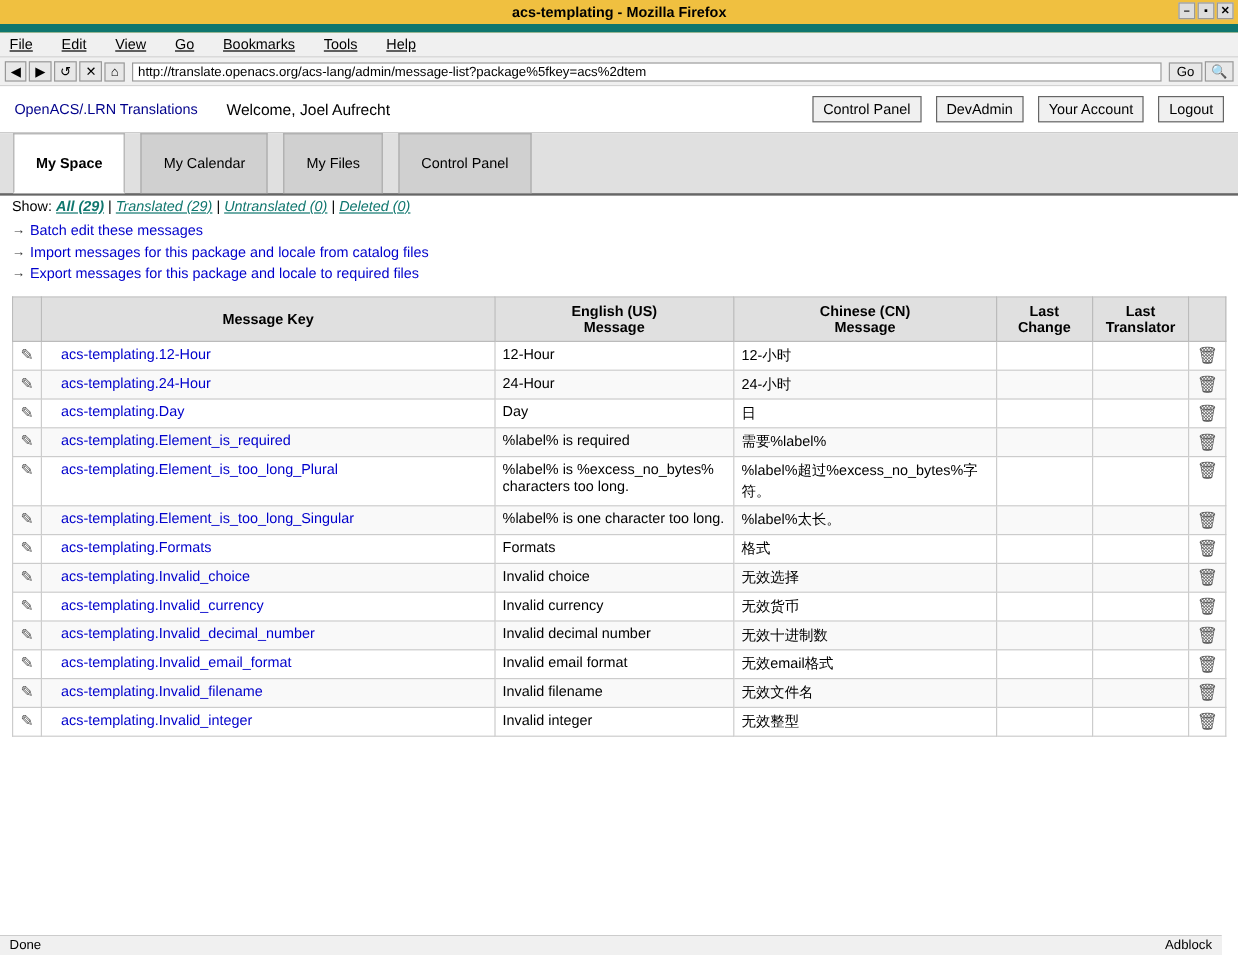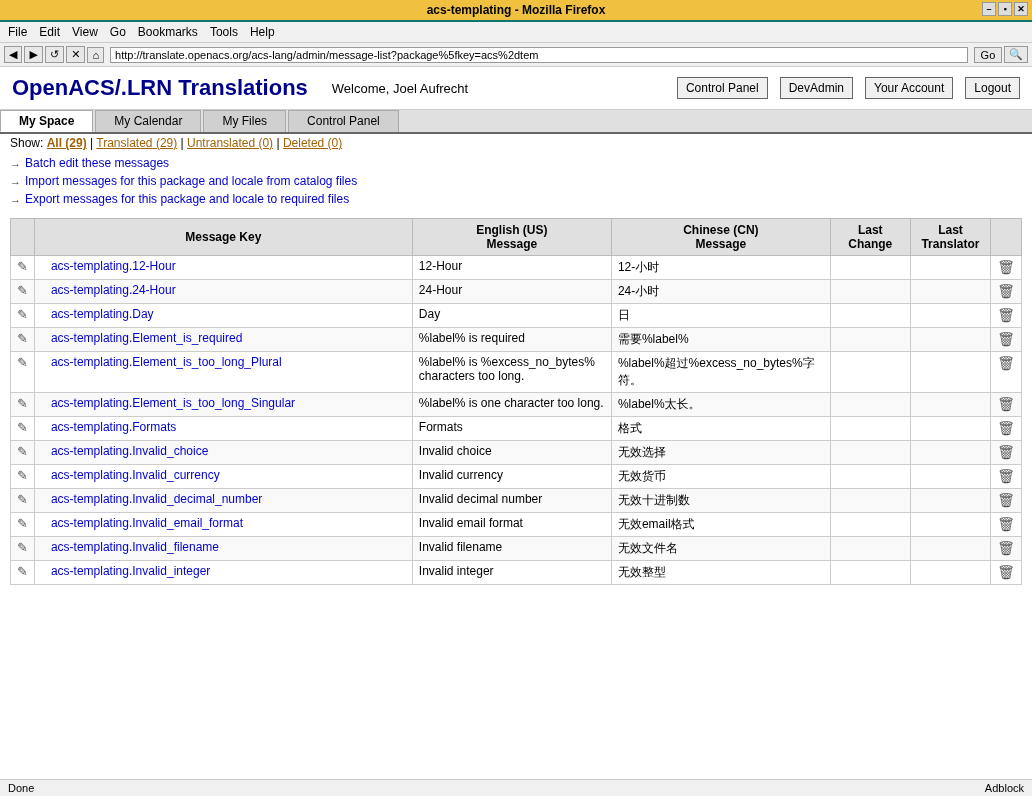--- a/index.html
+++ b/index.html
@@ -5,45 +5,46 @@
     * { margin: 0; padding: 0; box-sizing: border-box; }
     body { font-family: Arial, sans-serif; font-size: 13px; background: #fff; overflow: hidden; }
 
     
     .title-bar {
       background: #f0c040;
       text-align: center;
       padding: 3px 0;
       font-size: 12px;
       font-weight: bold;
-      border-bottom: 2px solid #0f766e;
+      border-bottom: 7px solid #0f766e;
       position: relative;
     }
     .title-bar-controls {
       position: absolute;
       right: 4px;
       top: 2px;
       display: flex;
       gap: 2px;
     }
     .title-btn {
       width: 14px; height: 14px;
       background: #ddd;
       border: 1px solid #999;
       font-size: 9px;
       display: flex; align-items: center; justify-content: center;
       cursor: pointer;
     }
     .menu-bar {
       background: #f0f0f0;
       display: flex;
-      gap: 12px;
+      gap: 24px;
       padding: 3px 8px;
       border-bottom: 1px solid #ccc;
       font-size: 12px;
+      text-decoration: underline;
     }
     .menu-bar span { cursor: pointer; }
     .toolbar {
       display: flex;
       align-items: center;
       padding: 3px 4px;
       gap: 2px;
       border-bottom: 1px solid #ccc;
       background: #f0f0f0;
     }
@@ -87,66 +88,68 @@
     .page-header {
       padding: 8px 12px;
       display: flex;
       align-items: center;
       gap: 12px;
       border-bottom: 1px solid #ccc;
       background: #fff;
     }
     .site-title {
       color: #00008b;
-      font-size: 22px;
-      font-weight: bold;
+      font-size: 12px;
+      font-weight: normal;
       text-decoration: none;
     }
     .welcome-text {
       flex: 1;
       margin-left: 12px;
       font-size: 13px;
     }
     .header-btn {
       padding: 3px 8px;
       border: 1px solid #666;
       background: #f0f0f0;
       cursor: pointer;
       font-size: 12px;
     }
     .tabs-bar {
       display: flex;
       background: #e0e0e0;
       border-bottom: 2px solid #666;
     }
     .tab {
-      padding: 3px 18px;
+      padding: 17px 18px;
       cursor: pointer;
       border: 1px solid #aaa;
       border-bottom: none;
       background: #d0d0d0;
       font-size: 12px;
       margin-right: 2px;
+      margin-left: 11px;
     }
     .tab.active {
       background: #fff;
       border-bottom: 1px solid #fff;
       font-weight: bold;
     }
     .breadcrumb {
       padding: 4px 10px;
       font-size: 12px;
       color: #666;
     }
     .show-filter {
       padding: 2px 10px;
       font-size: 12px;
     }
     .show-filter a {
-      color: #a16207;
+      color: #0f766e;
+      font-style: italic;
     }
     .actions-section {
       padding: 4px 10px 8px 10px;
     }
     .action-link {
       display: flex;
       align-items: center;
       gap: 4px;
       margin-bottom: 4px;
       font-size: 12px;
@@ -202,21 +205,21 @@
     .col-en { width: 20%; }
     .col-cn { width: 22%; }
     .col-change { width: 8%; text-align: center; }
     .col-translator { width: 8%; text-align: center; }
     .col-del { width: 22px; text-align: center; }
 
     .status-bar {
       position: fixed;
       bottom: 0;
       left: 0;
-      right: 0;
+      right: 14px;
       background: #f0f0f0;
       border-top: 1px solid #ccc;
       padding: 2px 8px;
       font-size: 11px;
       display: flex;
       justify-content: space-between;
     }
   </style>
 </head>
 <body>

